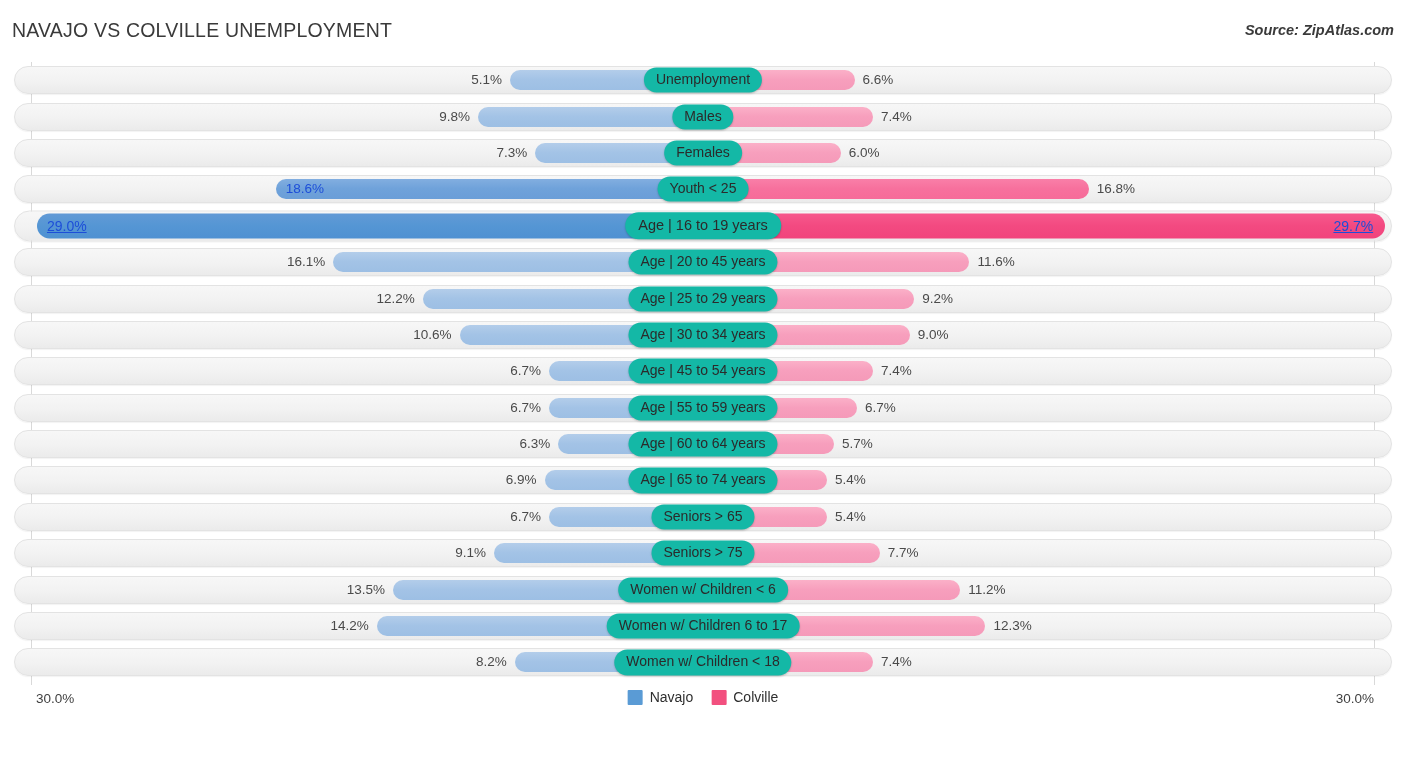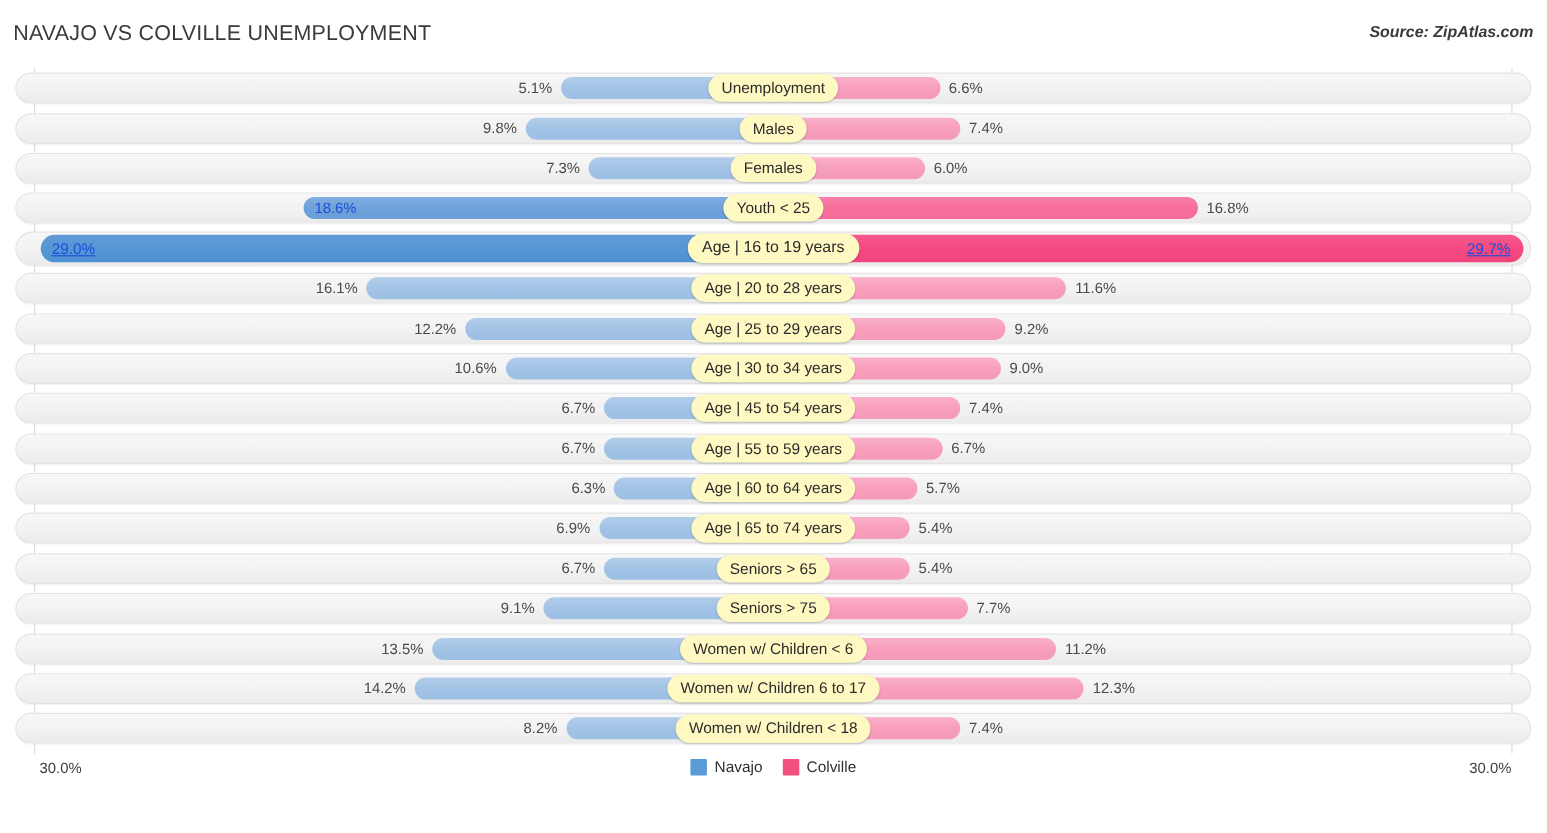--- a/index.html
+++ b/index.html
@@ -110,21 +110,21 @@
   }
   .val.inside { color: #1d4ed8; }
   .row.big .val { font-size: 14px; text-decoration: underline; }
 
   
   .pill {
     position: absolute;
     left: 50%;
     top: 50%;
     transform: translate(-50%, -50%);
-    background: #fef9c3;
+    background: #14b8a6;
     border-radius: 13px;
     padding: 4px 12px 5px;
     font-size: 14px;
     color: #2b2b2b;
     white-space: nowrap;
     box-shadow: 0 1px 2px rgba(0,0,0,.22);
     z-index: 5;
     line-height: 1.15;
   }
   .row.big .pill { font-size: 14.5px; padding: 5px 13px 6px; border-radius: 15px; }
@@ -209,21 +209,21 @@
           <div class="val inside" style="right: auto; transform: translate(0px, -50%); left: 46.9667px;">29.0%</div>
           <div class="val inside" style="right: 32.89px;">29.7%</div>
           <div class="pill">Age | 16 to 19 years</div>
         </div>
         <div class="row">
           <div class="track"></div>
           <div class="bar left blue" style="width: 369.763px;"></div>
           <div class="bar right pink" style="width: 266.413px;"></div>
           <div class="val" style="right: 1080.76px;">16.1%</div>
           <div class="val" style="left: 977.413px;">11.6%</div>
-          <div class="pill">Age | 20 to 28 years</div>
+          <div class="pill">Age | 20 to 45 years</div>
         </div>
         <div class="row">
           <div class="track"></div>
           <div class="bar left blue" style="width: 280.193px;"></div>
           <div class="bar right pink" style="width: 211.293px;"></div>
           <div class="val" style="right: 991.193px;">12.2%</div>
           <div class="val" style="left: 922.293px;">9.2%</div>
           <div class="pill">Age | 25 to 29 years</div>
         </div>
         <div class="row">

